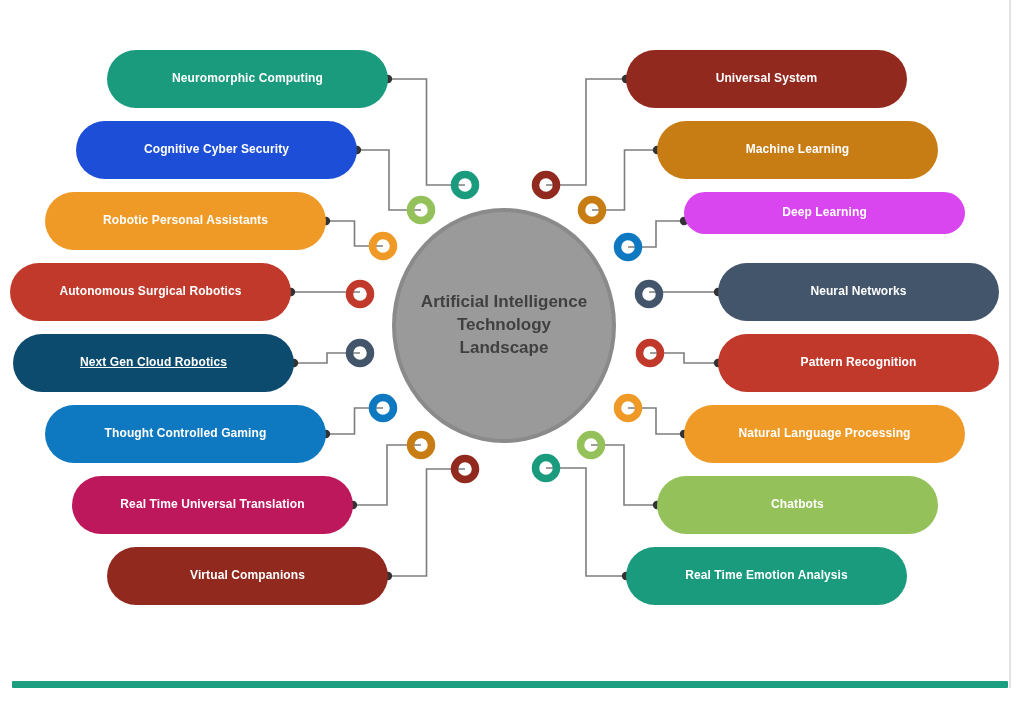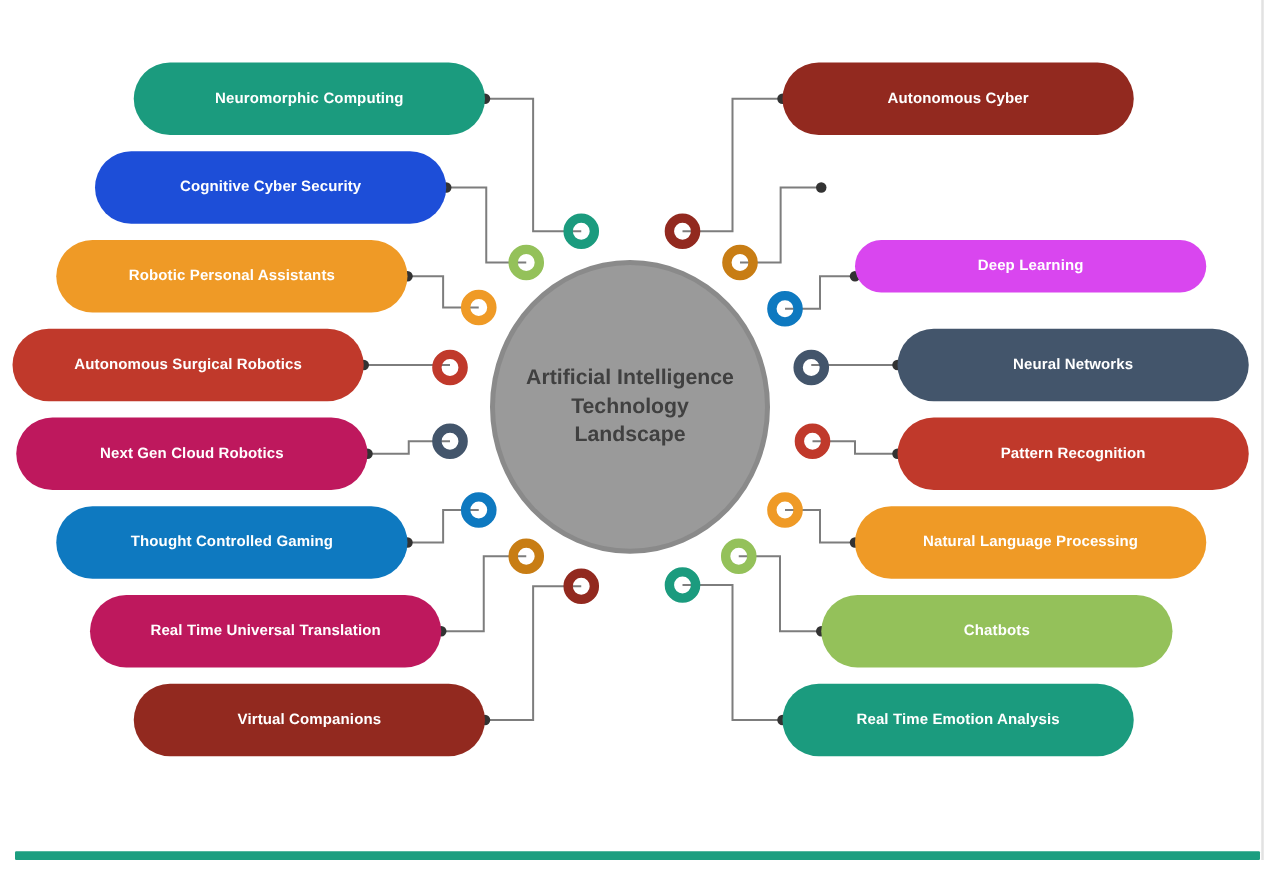--- a/index.html
+++ b/index.html
@@ -144,35 +144,38 @@
   </div>
   <div class="pill" style="left:76px;top:121px;width:281px;height:58px;background:#1d4ed8;">
     <span>Cognitive Cyber Security</span>
   </div>
   <div class="pill" style="left:45px;top:192px;width:281px;height:58px;background:#ef9a26;">
     <span>Robotic Personal Assistants</span>
   </div>
   <div class="pill" style="left:10px;top:263px;width:281px;height:58px;background:#c0392b;">
     <span>Autonomous Surgical Robotics</span>
   </div>
-  <div class="pill" style="left:13px;top:334px;width:281px;height:58px;background:#be185d;">
+  <div class="pill" style="left:13px;top:334px;width:281px;height:58px;background:#0c4a6e;text-decoration:underline;">
     <span>Next Gen Cloud Robotics</span>
   </div>
   <div class="pill" style="left:45px;top:405px;width:281px;height:58px;background:#0e79c0;">
     <span>Thought Controlled Gaming</span>
   </div>
   <div class="pill" style="left:72px;top:476px;width:281px;height:58px;background:#be185d;">
     <span>Real Time Universal Translation</span>
   </div>
   <div class="pill" style="left:107px;top:547px;width:281px;height:58px;background:#92291f;">
     <span>Virtual Companions</span>
   </div>
 
   <div class="pill" style="left:626px;top:50px;width:281px;height:58px;background:#92291f;">
-    <span>Autonomous Cyber</span>
+    <span>Universal System</span>
+  </div>
+  <div class="pill" style="left:657px;top:121px;width:281px;height:58px;background:#c87d14;">
+    <span>Machine Learning</span>
   </div>
   <div class="pill" style="left:684px;top:192px;width:281px;height:42px;background:#d946ef;">
     <span>Deep Learning</span>
   </div>
   <div class="pill" style="left:718px;top:263px;width:281px;height:58px;background:#43556b;">
     <span>Neural Networks</span>
   </div>
   <div class="pill" style="left:718px;top:334px;width:281px;height:58px;background:#c0392b;">
     <span>Pattern Recognition</span>
   </div>

